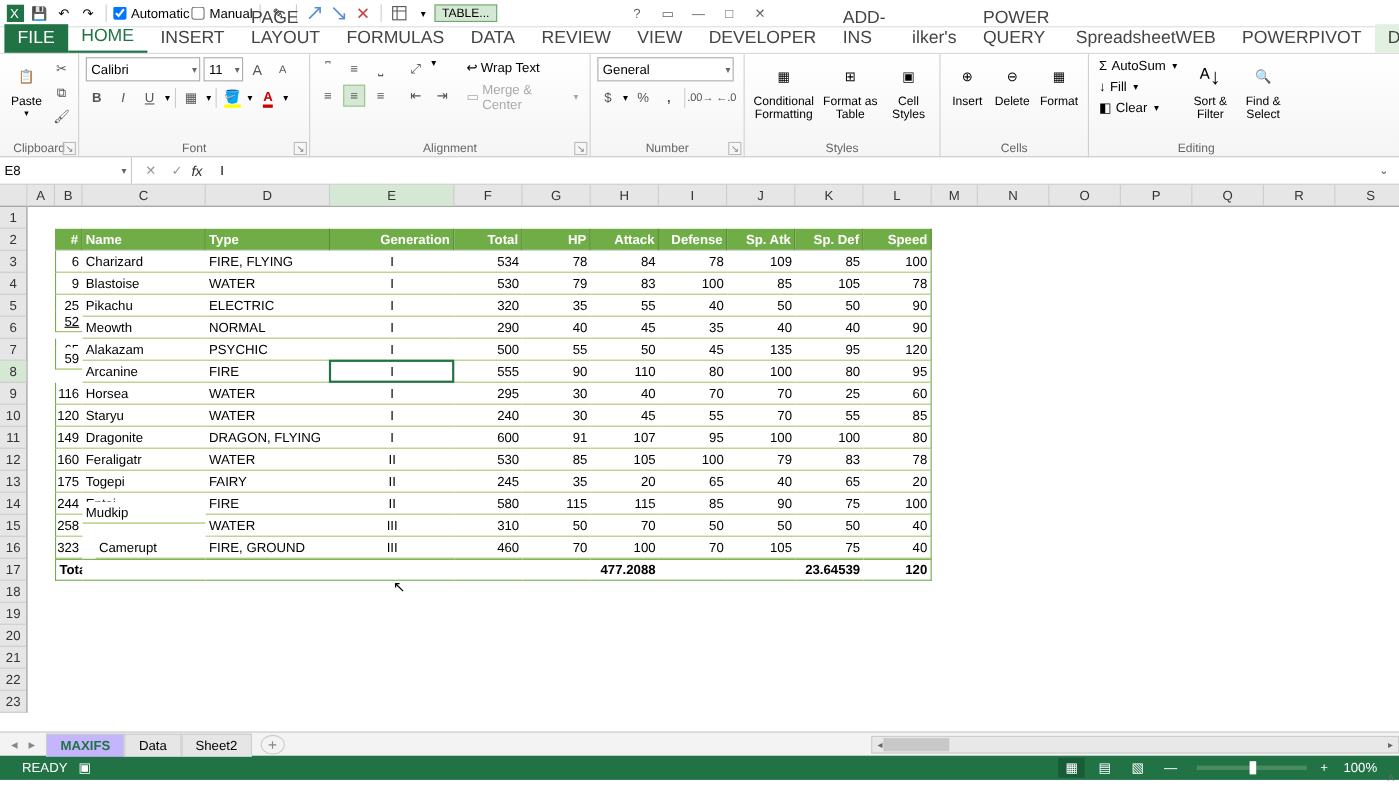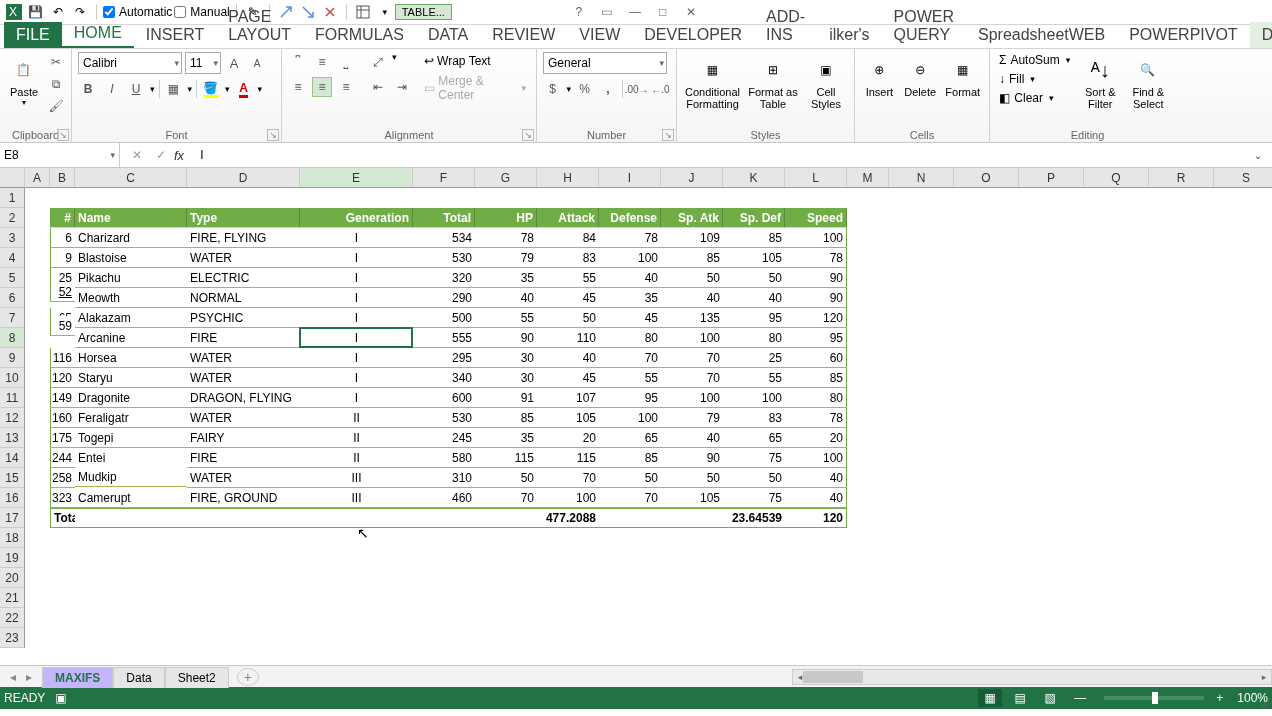--- a/index.html
+++ b/index.html
@@ -65,21 +65,21 @@
 .active-cell{position:absolute;border:2px solid #217346;pointer-events:none;z-index:5}
 .sheet-tabs{height:22px;border-top:1px solid #c8c8c8;display:flex;align-items:center;background:#f3f3f3}
 .st-nav{display:flex;padding:0 6px;gap:2px}
 .st-navbtn{width:14px;cursor:pointer;color:#888;text-align:center}
 .st-tab{padding:3px 12px;background:#e6e6e6;border:1px solid #ccc;border-bottom:0;cursor:pointer;font-size:12px;position:relative;top:1px}
 .st-tab.active{background:#c4b5fd;color:#217346;font-weight:bold}
 .st-add{width:22px;height:18px;display:flex;align-items:center;justify-content:center;cursor:pointer;color:#888;border:1px solid #ccc;border-radius:50%;margin-left:8px;font-size:14px}
 .hscroll{margin-left:auto;width:480px;height:16px;background:#e8e8e8;position:relative;border:1px solid #ccc}
 .hscroll .thumb{position:absolute;left:10px;width:60px;top:1px;bottom:1px;background:#c8c8c8}
 .hscroll .arr{position:absolute;top:0;bottom:0;width:14px;display:flex;align-items:center;justify-content:center;font-size:9px;color:#666;cursor:pointer}
-.status{height:22px;background:#217346;color:#fff;display:flex;align-items:center;padding:0 4px;font-size:11px}
+.status{height:22px;background:#217346;color:#fff;display:flex;align-items:center;padding:0 20px;font-size:11px}
 .status-left{display:flex;gap:10px;align-items:center}
 .status-right{margin-left:auto;display:flex;align-items:center;gap:6px}
 .vbtn{width:24px;height:18px;display:flex;align-items:center;justify-content:center;cursor:pointer}
 .vbtn.active{background:#185c37}
 .zoom-slider{width:100px;height:4px;background:#4a8a5f;position:relative;margin:0 6px}
 .zoom-slider .thumb{position:absolute;left:48px;top:-4px;width:6px;height:12px;background:#fff;cursor:pointer}
 .mouse-cursor{position:absolute;left:357px;top:357px;z-index:100;font-size:14px;pointer-events:none}
 </style>
 </head>
 <body>
@@ -494,21 +494,21 @@
       <div class="cell trow" style="left: 450px; top: 160px; width: 62px; justify-content: flex-end;">30</div>
       <div class="cell trow" style="left: 512px; top: 160px; width: 62px; justify-content: flex-end;">40</div>
       <div class="cell trow" style="left: 574px; top: 160px; width: 62px; justify-content: flex-end;">70</div>
       <div class="cell trow" style="left: 636px; top: 160px; width: 62px; justify-content: flex-end;">70</div>
       <div class="cell trow" style="left: 698px; top: 160px; width: 62px; justify-content: flex-end;">25</div>
       <div class="cell trow tgrnr" style="left: 760px; top: 160px; width: 62px; justify-content: flex-end;">60</div>
       <div class="cell trow tgrn" style="left: 25px; top: 180px; width: 25px; justify-content: flex-end;">120</div>
       <div class="cell trow" style="left: 50px; top: 180px; width: 112px;">Staryu</div>
       <div class="cell trow" style="left: 162px; top: 180px; width: 113px;">WATER</div>
       <div class="cell trow" style="left: 275px; top: 180px; width: 113px; justify-content: center;">I</div>
-      <div class="cell trow" style="left: 388px; top: 180px; width: 62px; justify-content: flex-end;">340</div>
+      <div class="cell trow" style="left: 388px; top: 180px; width: 62px; justify-content: flex-end;">240</div>
       <div class="cell trow" style="left: 450px; top: 180px; width: 62px; justify-content: flex-end;">30</div>
       <div class="cell trow" style="left: 512px; top: 180px; width: 62px; justify-content: flex-end;">45</div>
       <div class="cell trow" style="left: 574px; top: 180px; width: 62px; justify-content: flex-end;">55</div>
       <div class="cell trow" style="left: 636px; top: 180px; width: 62px; justify-content: flex-end;">70</div>
       <div class="cell trow" style="left: 698px; top: 180px; width: 62px; justify-content: flex-end;">55</div>
       <div class="cell trow tgrnr" style="left: 760px; top: 180px; width: 62px; justify-content: flex-end;">85</div>
       <div class="cell trow tgrn" style="left: 25px; top: 200px; width: 25px; justify-content: flex-end;">149</div>
       <div class="cell trow" style="left: 50px; top: 200px; width: 112px;">Dragonite</div>
       <div class="cell trow" style="left: 162px; top: 200px; width: 113px;">DRAGON, FLYING</div>
       <div class="cell trow" style="left: 275px; top: 200px; width: 113px; justify-content: center;">I</div>
@@ -546,32 +546,32 @@
       <div class="cell trow" style="left: 162px; top: 260px; width: 113px;">FIRE</div>
       <div class="cell trow" style="left: 275px; top: 260px; width: 113px; justify-content: center;">II</div>
       <div class="cell trow" style="left: 388px; top: 260px; width: 62px; justify-content: flex-end;">580</div>
       <div class="cell trow" style="left: 450px; top: 260px; width: 62px; justify-content: flex-end;">115</div>
       <div class="cell trow" style="left: 512px; top: 260px; width: 62px; justify-content: flex-end;">115</div>
       <div class="cell trow" style="left: 574px; top: 260px; width: 62px; justify-content: flex-end;">85</div>
       <div class="cell trow" style="left: 636px; top: 260px; width: 62px; justify-content: flex-end;">90</div>
       <div class="cell trow" style="left: 698px; top: 260px; width: 62px; justify-content: flex-end;">75</div>
       <div class="cell trow tgrnr" style="left: 760px; top: 260px; width: 62px; justify-content: flex-end;">100</div>
       <div class="cell trow tgrn" style="left: 25px; top: 280px; width: 25px; justify-content: flex-end;">258</div>
-      <div class="cell trow" style="left: 50px; top: 279px; width: 112px;">Mudkip</div>
+      <div class="cell trow" style="left: 50px; top: 268px; width: 112px;">Mudkip</div>
       <div class="cell trow" style="left: 162px; top: 280px; width: 113px;">WATER</div>
       <div class="cell trow" style="left: 275px; top: 280px; width: 113px; justify-content: center;">III</div>
       <div class="cell trow" style="left: 388px; top: 280px; width: 62px; justify-content: flex-end;">310</div>
       <div class="cell trow" style="left: 450px; top: 280px; width: 62px; justify-content: flex-end;">50</div>
       <div class="cell trow" style="left: 512px; top: 280px; width: 62px; justify-content: flex-end;">70</div>
       <div class="cell trow" style="left: 574px; top: 280px; width: 62px; justify-content: flex-end;">50</div>
       <div class="cell trow" style="left: 636px; top: 280px; width: 62px; justify-content: flex-end;">50</div>
       <div class="cell trow" style="left: 698px; top: 280px; width: 62px; justify-content: flex-end;">50</div>
       <div class="cell trow tgrnr" style="left: 760px; top: 280px; width: 62px; justify-content: flex-end;">40</div>
       <div class="cell trow tgrn" style="left: 25px; top: 300px; width: 25px; justify-content: flex-end;">323</div>
-      <div class="cell trow" style="left: 50px; top: 300px; width: 112px;">Camerupt</div>
+      <div class="cell trow" style="left: 62px; top: 300px; width: 112px;">Camerupt</div>
       <div class="cell trow" style="left: 162px; top: 300px; width: 113px;">FIRE, GROUND</div>
       <div class="cell trow" style="left: 275px; top: 300px; width: 113px; justify-content: center;">III</div>
       <div class="cell trow" style="left: 388px; top: 300px; width: 62px; justify-content: flex-end;">460</div>
       <div class="cell trow" style="left: 450px; top: 300px; width: 62px; justify-content: flex-end;">70</div>
       <div class="cell trow" style="left: 512px; top: 300px; width: 62px; justify-content: flex-end;">100</div>
       <div class="cell trow" style="left: 574px; top: 300px; width: 62px; justify-content: flex-end;">70</div>
       <div class="cell trow" style="left: 636px; top: 300px; width: 62px; justify-content: flex-end;">105</div>
       <div class="cell trow" style="left: 698px; top: 300px; width: 62px; justify-content: flex-end;">75</div>
       <div class="cell trow tgrnr" style="left: 760px; top: 300px; width: 62px; justify-content: flex-end;">40</div>
       <div class="cell trow ttot tgrn" style="left: 25px; top: 320px; width: 25px;">Total</div>

